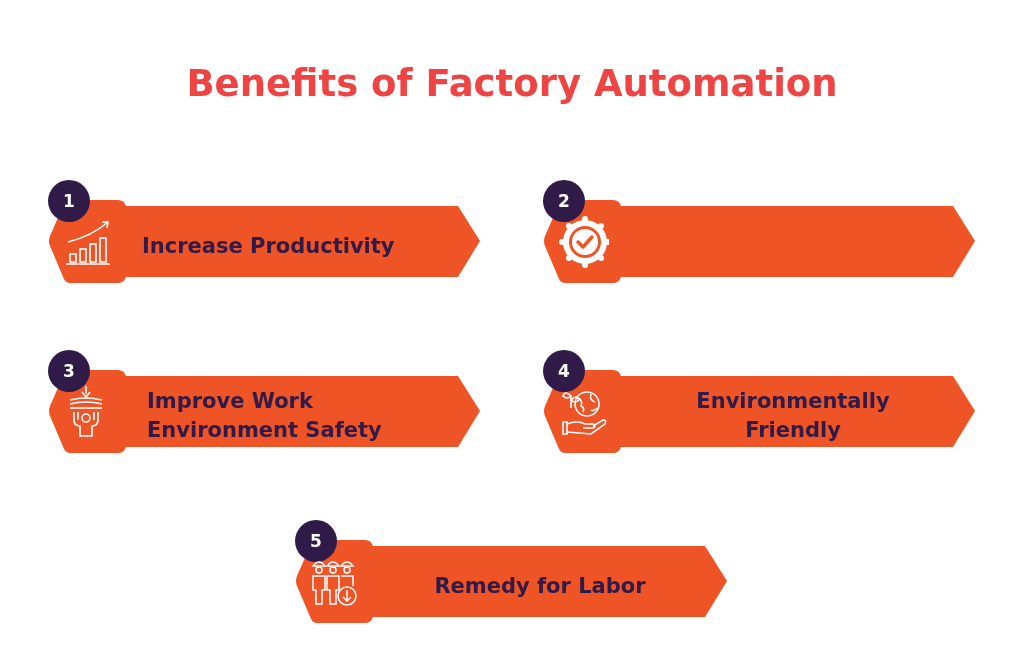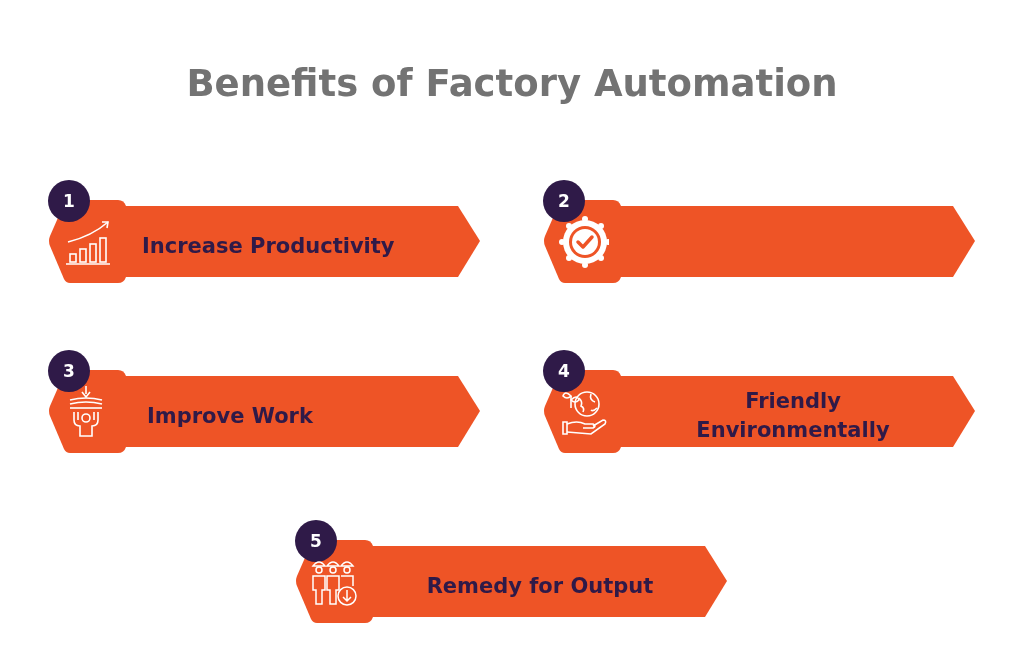--- a/index.html
+++ b/index.html
@@ -1,19 +1,19 @@
 <!DOCTYPE html>
 <html><head>
 <meta charset="utf-8">
 <style>
   html, body { margin:0; padding:0; background:#ffffff; }
   body { width:1024px; height:662px; position:relative; overflow:hidden;
          font-family:"DejaVu Sans", "Liberation Sans", sans-serif; }
   .title { position:absolute; left:0; top:62px; width:1024px; text-align:center;
-           font-size:37px; font-weight:bold; color:#737373; letter-spacing:0px; }
+           font-size:37px; font-weight:bold; color:#ef4444; letter-spacing:0px; }
   .card { position:absolute; width:440px; height:100px; }
   .card svg.shape { position:absolute; left:0; top:0; }
   .num { position:absolute; left:0; top:0; width:42px; height:42px; border-radius:50%;
          background:#2f1a48; color:#ffffff; font-size:17px; font-weight:bold;
          display:flex; align-items:center; justify-content:center; }
   .icon { position:absolute; left:14px; top:36px; width:52px; height:52px; }
   .label { position:absolute; top:30px; height:72px; display:flex; flex-direction:column;
            justify-content:center; color:#2f1a48; font-weight:bold; font-size:21px; line-height:29px; }
   .label.left { text-align:right; align-items:flex-start; }
   .label.center { text-align:center; align-items:center; }
@@ -77,41 +77,42 @@
     <path d="M24,0 L24,8 M20,6 L24,11 L28,6"></path>
     <path d="M8,14 Q24,10 40,14"></path>
       <path d="M8,18 Q24,14 40,18"></path>
       <path d="M8,22 L40,22"></path>
     <circle cx="24" cy="32" r="4"></circle>
     <path d="M12,26 L12,34 Q12,40 18,40 L18,50 L30,50 L30,40 Q36,40 36,34 L36,26"></path>
     <path d="M16,26 L16,34 M32,26 L32,34"></path>
   </svg>
   <div class="label left" style="left:99px;">
     <span>Improve Work</span>
+    <span>Environment Safety</span>
   </div>
 </div>
 
 <div class="card" style="left:543px; top:350px;">
   <svg class="shape" width="440" height="105" viewBox="0 0 440 105">
     <polygon points="70,26 410,26 432,61 410,97 70,97" fill="#ee5426"></polygon>
     <path d="M22,20 L70,20 Q76,20 78,26 L78,97 Q76,103 70,103 L22,103 Q18,103 16,99 L2,66 Q0,61 2,56 L16,24 Q18,20 22,20 Z" fill="#ee5426"></path>
   </svg>
   <div class="num">4</div>
   <svg class="icon" viewBox="0 0 52 52" fill="none" stroke="#fff" stroke-width="1.6">
     <circle cx="30" cy="18" r="12"></circle>
     <path d="M22,12 Q26,16 24,20 Q28,22 26,26 M34,8 Q32,14 38,16 M34,24 Q36,26 40,22"></path>
     <path d="M14,10 Q8,4 6,10 Q10,14 14,10 Z"></path>
       <path d="M14,14 Q20,8 22,14 Q18,18 14,14 Z"></path>
       <path d="M14,10 L14,22"></path>
     <path d="M6,36 L6,48 L10,48 L10,36 Z"></path>
     <path d="M10,38 Q20,34 28,38 L36,38 Q40,40 36,42 L26,42 M36,40 L46,34 Q50,34 48,38 L34,48 L10,46"></path>
   </svg>
   <div class="label center" style="left:120px; width:260px;">
+    <span>Environmentally</span>
     <span>Friendly</span>
-    <span>Environmentally</span>
   </div>
 </div>
 
 <div class="card" style="left:295px; top:520px;">
   <svg class="shape" width="440" height="105" viewBox="0 0 440 105">
     <polygon points="70,26 410,26 432,61 410,97 70,97" fill="#ee5426"></polygon>
     <path d="M22,20 L70,20 Q76,20 78,26 L78,97 Q76,103 70,103 L22,103 Q18,103 16,99 L2,66 Q0,61 2,56 L16,24 Q18,20 22,20 Z" fill="#ee5426"></path>
   </svg>
   <div class="num">5</div>
   <svg class="icon" viewBox="0 0 52 52" fill="none" stroke="#fff" stroke-width="1.5">
@@ -119,15 +120,15 @@
     <circle cx="10" cy="14" r="3"></circle>
       <circle cx="24" cy="14" r="3"></circle>
       <circle cx="38" cy="14" r="3"></circle>
     <path d="M4,20 L16,20 L16,34 L13,34 L13,48 L7,48 L7,34 L4,34 Z"></path>
     <path d="M18,20 L30,20 L30,34 L27,34 L27,48 L21,48 L21,34 L18,34 Z"></path>
     <path d="M32,20 L44,20 L44,30"></path>
     <circle cx="38" cy="40" r="9"></circle>
     <path d="M38,34 L38,45 M34,41 L38,45 L42,41"></path>
   </svg>
   <div class="label center" style="left:110px; width:270px;">
-    <span>Remedy for Output</span>
+    <span>Remedy for Labor</span>
   </div>
 </div>
 
 </body></html>

